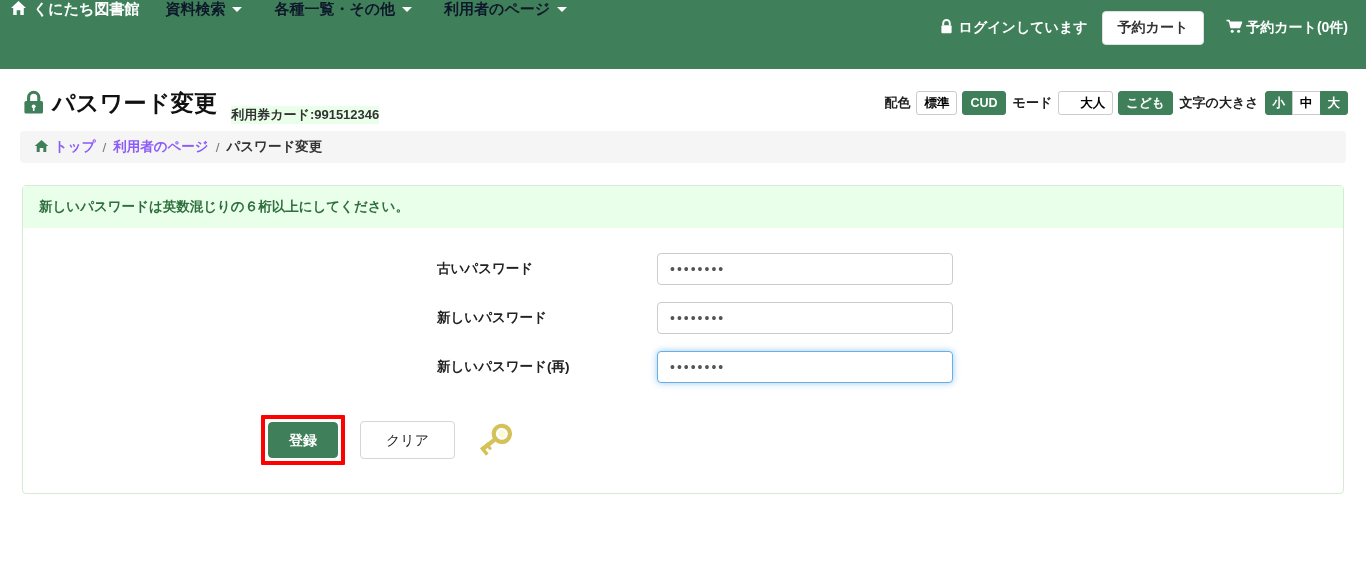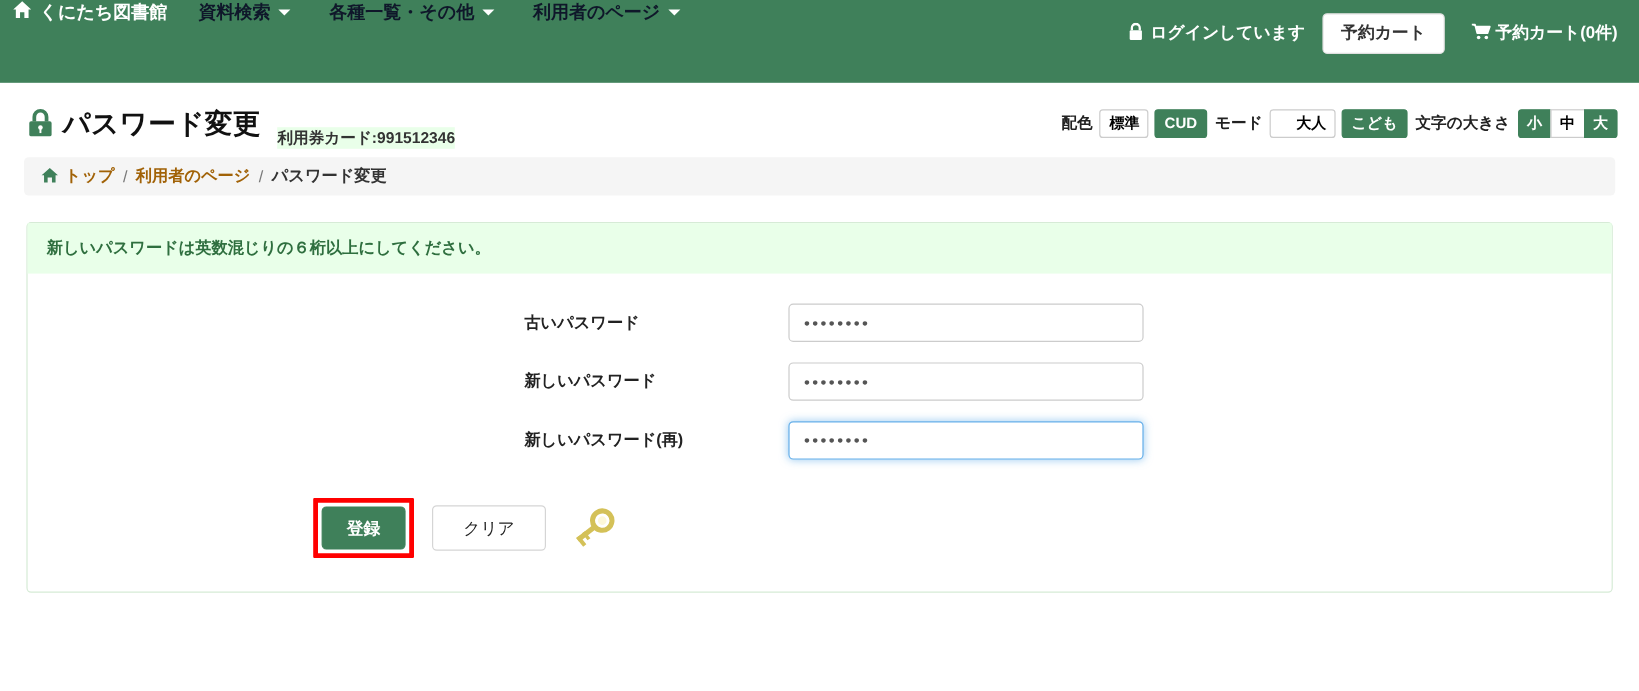--- a/index.html
+++ b/index.html
@@ -189,21 +189,21 @@
     border-radius: 4px;
     height: 32px;
     display: flex;
     align-items: center;
     padding: 0 14px;
     box-sizing: border-box;
     font-size: 13.5px;
     font-weight: bold;
   }
   .crumb-link {
-    color: #a16207;
+    color: #8b5cf6;
     text-decoration: none;
     display: flex;
     align-items: center;
   }
   .crumb-sep {
     color: #777777;
     margin: 0 7px;
     font-weight: normal;
   }
   .crumb-current { color: #333333; }

